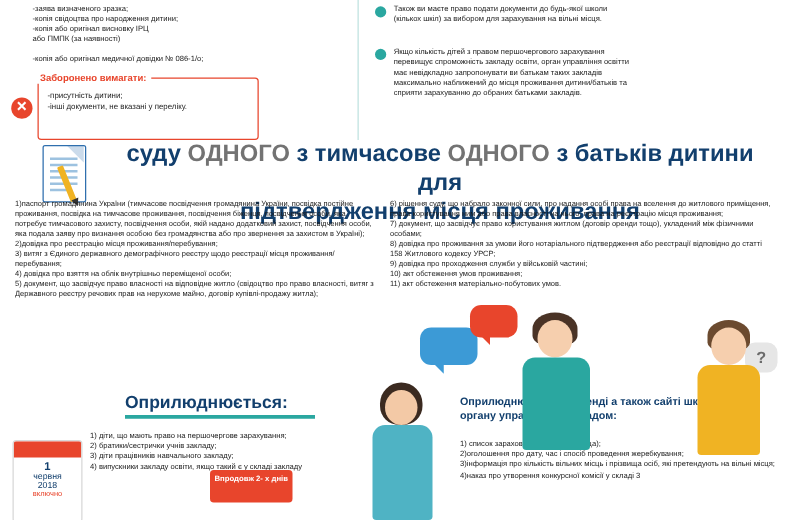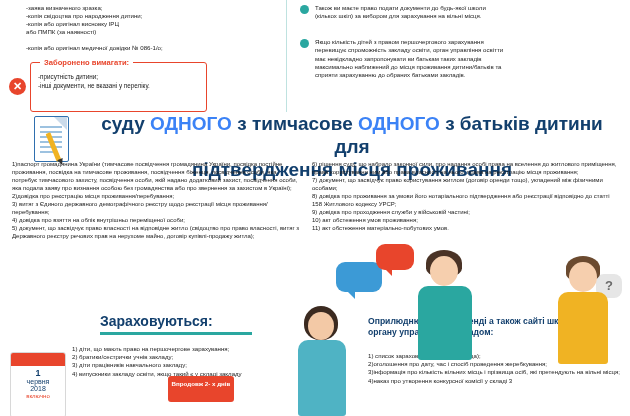--- a/index.html
+++ b/index.html
@@ -42,21 +42,21 @@
     left: 30px;
     top: 62px;
     width: 175px;
     height: 48px;
     background: #ffffff;
     border: 1.6px solid #e8452c;
     border-radius: 3px;
   }
   #forbid-title {
     position: absolute;
-    left: 40px;
+    left: 28px;
     top: 58px;
     background: #ffffff;
     padding: 0 4px;
     color: #e8452c;
     font-size: 7.6px;
     font-weight: bold;
   }
   #forbid-items {
     left: 38px;
     top: 72px;
@@ -119,21 +119,21 @@
     left: 92px;
     top: 112px;
     width: 520px;
     text-align: center;
     font-size: 19px;
     line-height: 23px;
     font-weight: bold;
     color: #123f6d;
   }
   #heading .hl {
-    color: #3b82f6;
+    color: #737373;
   }
 
   
   #doc-icon {
     position: absolute;
     left: 28px;
     top: 112px;
     width: 48px;
     height: 56px;
   }
@@ -465,21 +465,21 @@
 3) витяг з Єдиного державного демографічного реєстру щодо реєстрації місця проживання/перебування;
 4) довідка про взяття на облік внутрішньо переміщеної особи;
 5) документ, що засвідчує право власності на відповідне житло (свідоцтво про право власності, витяг з Державного реєстру речових прав на нерухоме майно, договір купівлі-продажу житла);</div>
   <div class="txt" id="col-right">6) рішення суду, що набрало законної сили, про надання особі права на вселення до житлового приміщення, права користування ним або права власності на нього, права на реєстрацію місця проживання;
 7) документ, що засвідчує право користування житлом (договір оренди тощо), укладений між фізичними особами;
 8) довідка про проживання за умови його нотаріального підтвердження або реєстрації відповідно до статті 158 Житлового кодексу УРСР;
 9) довідка про проходження служби у військовій частині;
 10) акт обстеження умов проживання;
 11) акт обстеження матеріально-побутових умов.</div>
 
-  <div id="enroll-title">Зараховуються:</div>
+  <div id="enroll-title">Оприлюднюється:</div>
   <div id="enroll-underline"></div>
   <div class="txt" id="enroll-list">1) діти, що мають право на першочергове зарахування;
 2) братики/сестрички учнів закладу;
 3) діти працівників навчального закладу;
 4) випускники закладу освіти, якщо такий є у складі закладу</div>
 
   <div id="calendar">
     <div class="cal-top"></div>
     <div class="cal-d">1</div>
     <div class="cal-m">червня</div>

